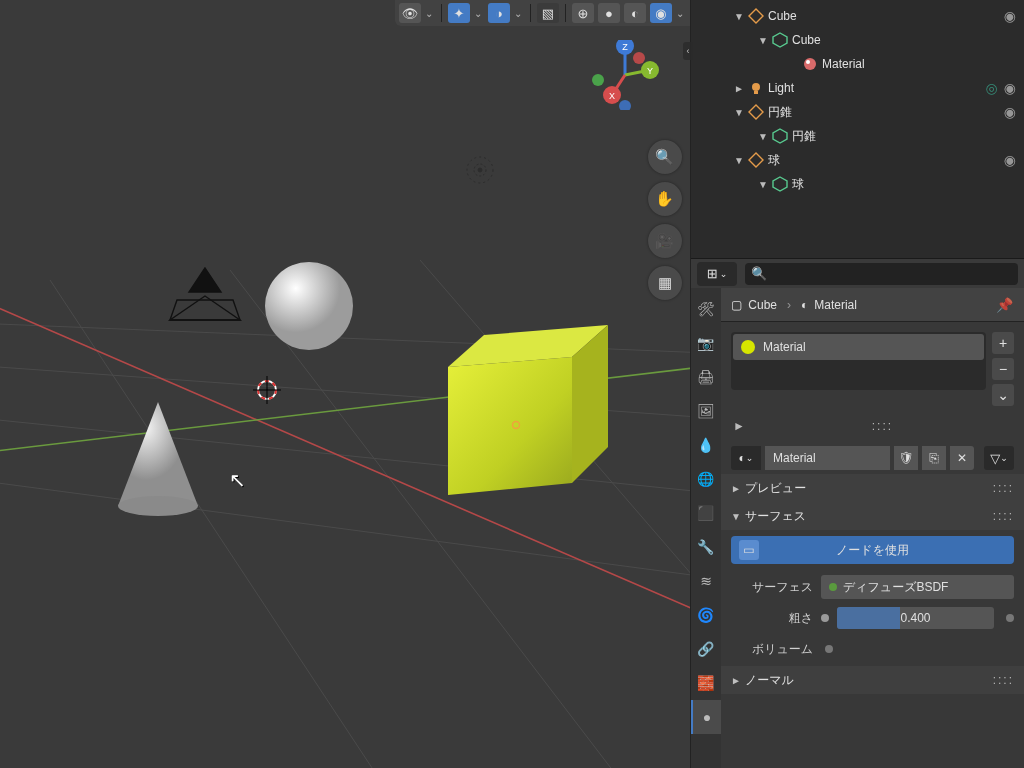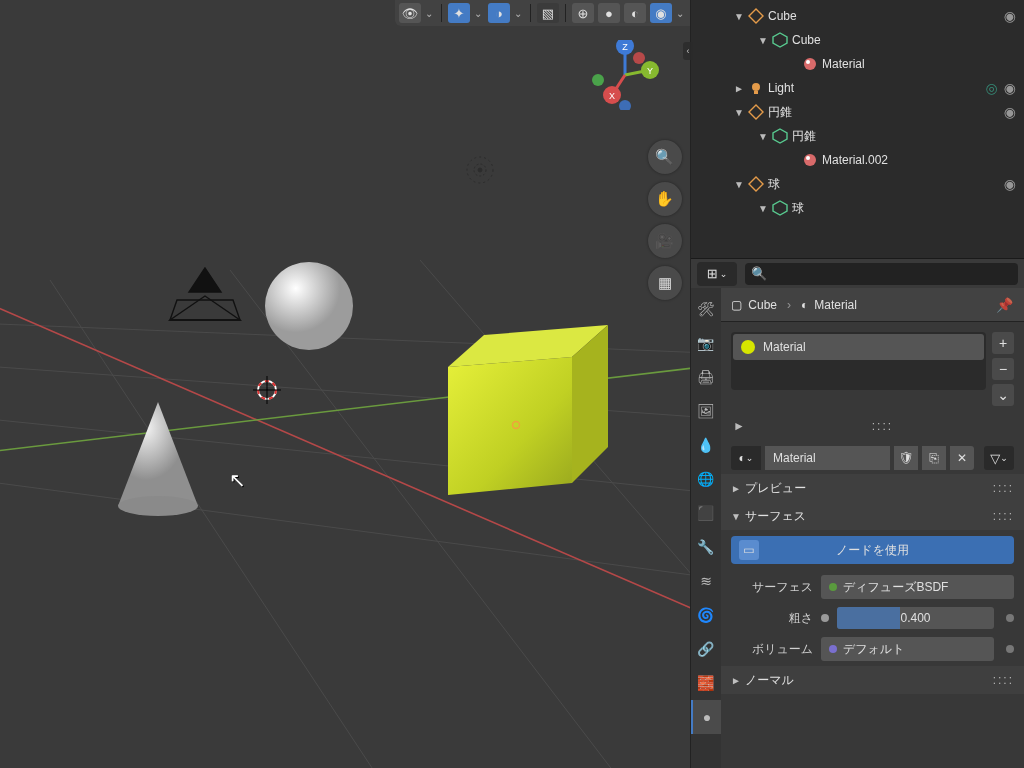--- a/index.html
+++ b/index.html
@@ -276,30 +276,20 @@
       </div>
       <div class="ol-row" data-depth="1">
         <div class="ol-toggle">▼</div>
         <div class="ol-icon">
             <svg viewBox="0 0 16 16">
               <polygon class="i-mod" points="8,1 15,5 15,11 8,15 1,11 1,5"></polygon>
             </svg>
           </div>
         <div class="ol-label">円錐</div>
       </div>
-      <div class="ol-row" data-depth="2">
-        <div class="ol-toggle"></div>
-        <div class="ol-icon">
-            <svg viewBox="0 0 16 16">
-              <circle cx="8" cy="8" r="6" fill="#d86a6a"></circle>
-              <circle cx="6" cy="6" r="2" fill="#fff"></circle>
-            </svg>
-          </div>
-        <div class="ol-label">Material.002</div>
-      </div>
 
       <div class="ol-row" data-depth="0">
         <div class="ol-toggle">▼</div>
         <div class="ol-icon">
             <svg viewBox="0 0 16 16">
               <polygon class="i-mesh" points="8,1 15,8 8,15 1,8"></polygon>
             </svg>
           </div>
         <div class="ol-label">球</div>
         <div class="ol-eye">◉</div>
@@ -410,24 +400,20 @@
           <div class="prop-label">粗さ</div>
           <div class="prop-dot" style="background:#9a9a9a"></div>
           <div class="slider">
               <span>0.400</span>
             </div>
           <div class="prop-after"></div>
         </div>
 
         <div class="prop-row">
           <div class="prop-label">ボリューム</div>
-          <div class="prop-widget">
-            <div class="prop-dot" style="background:#7a6fcf"></div>
-            <span>デフォルト</span>
-          </div>
           <div class="prop-after"></div>
         </div>
 
         <div class="panel-head">
           <div class="tri">►</div>
           <div>ノーマル</div>
           <div class="dots">::::</div>
         </div>
       </div>
     </div>

